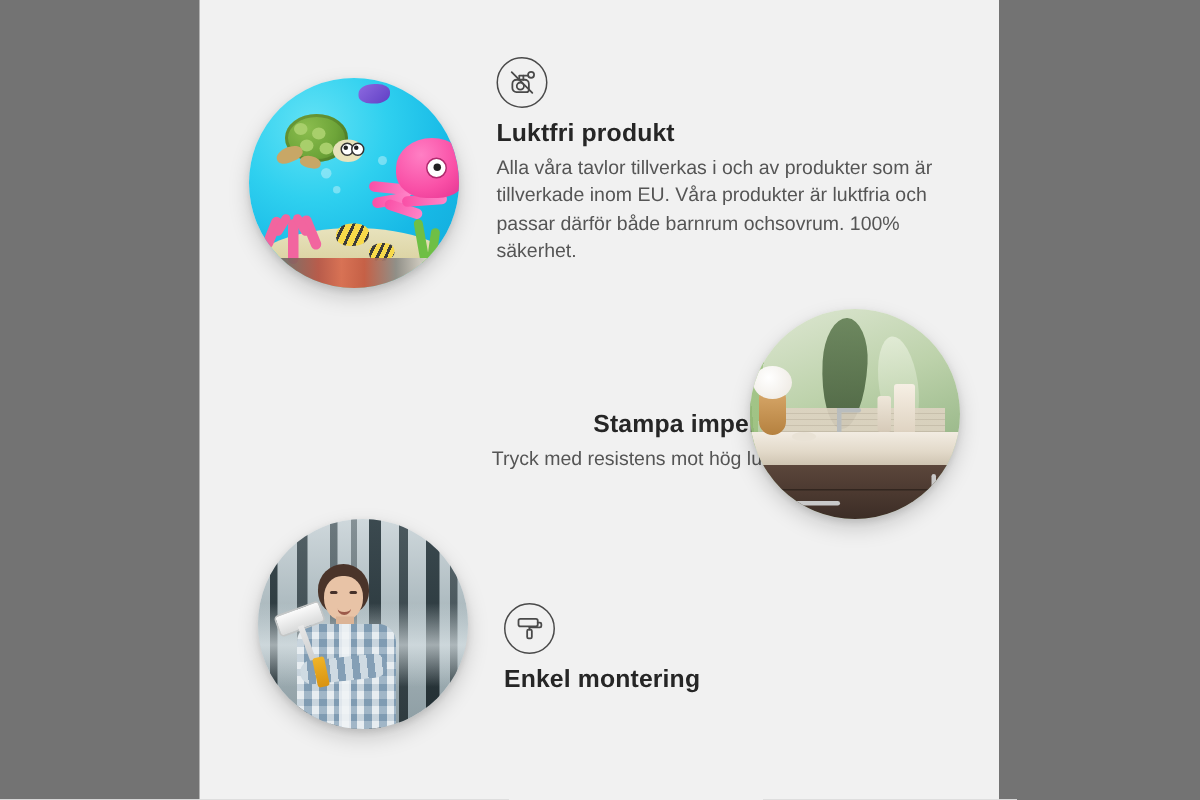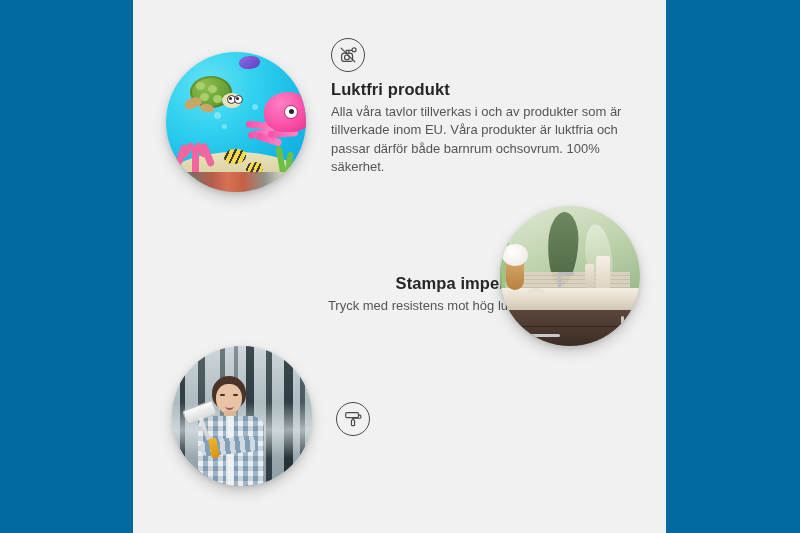--- a/index.html
+++ b/index.html
@@ -5,21 +5,21 @@
   html,body{margin:0;padding:0;}
   body{
     width:800px;height:533px;
     background:#ffffff;
     font-family:"Liberation Sans", sans-serif;
     overflow:hidden;
   }
   .page{
     position:relative;
     width:800px;height:533px;
-    background:#0369a1;
+    background:#737373;
   }
   .canvas{
     position:absolute;
     left:133px;top:0;
     width:533px;height:533px;
     background:#f1f1f1;
     overflow:hidden;
   }
 
   
@@ -448,16 +448,17 @@
 
     <div class="feature f3">
       <div class="ficon">
         <svg width="22" height="22" viewBox="0 0 24 24" fill="none" stroke="#4a4a4a" stroke-width="1.3" stroke-linecap="round" stroke-linejoin="round">
           <rect x="4" y="5" width="14" height="5.5" rx="1.4"></rect>
           <path d="M18 7.8h1.6a1 1 0 0 1 1 1v1.4a1 1 0 0 1-1 1H12"></path>
           <path d="M12 11.2v1.6"></path>
           <rect x="10.3" y="12.8" width="3.4" height="6.4" rx="1"></rect>
         </svg>
       </div>
+      <div class="ftitle">Enkel montering</div>
     </div>
 
   </div>
 </div>
 
 </body></html>

